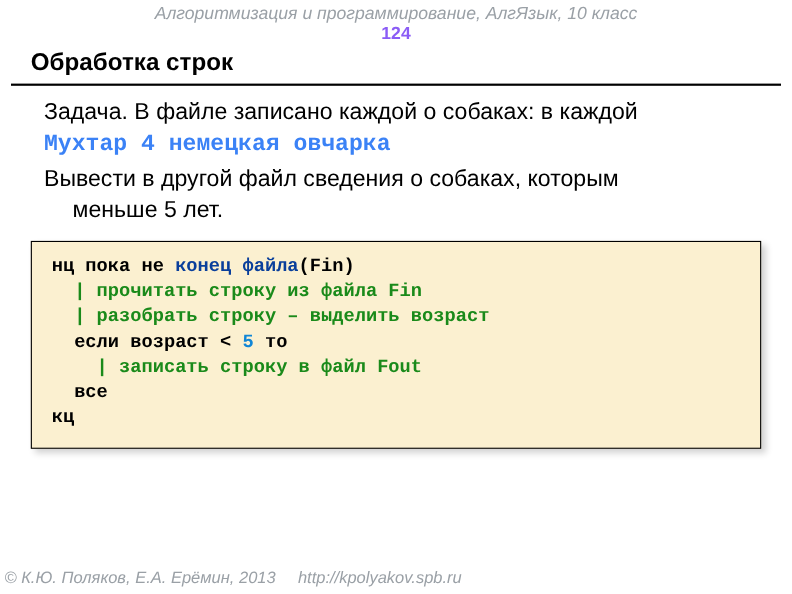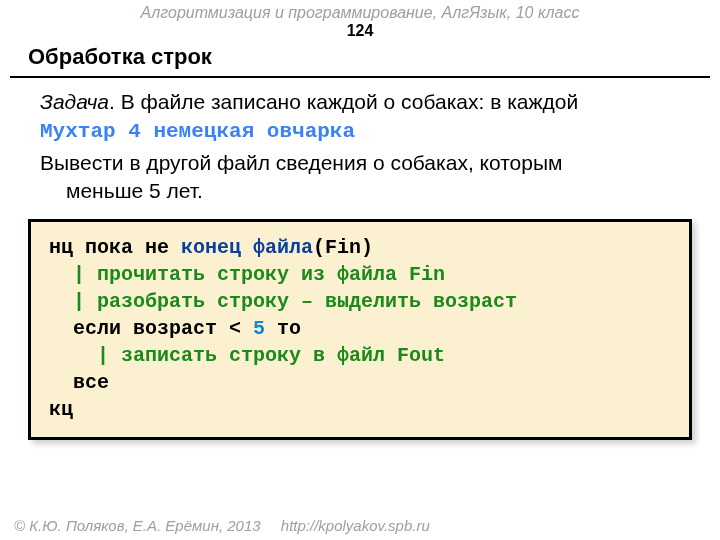--- a/index.html
+++ b/index.html
@@ -15,69 +15,69 @@
     display: flex;
     justify-content: space-between;
     align-items: center;
     padding: 4px 14px 2px 14px;
     font-style: italic;
     color: #9aa0a6;
     font-size: 16px;
   }
   .page-num {
     font-weight: bold;
-    color: #000000;
+    color: #8b5cf6;
     font-style: normal;
   }
   .title {
     font-size: 22px;
     font-weight: bold;
     color: #000;
     padding: 2px 0 6px 18px;
     border-bottom: 2px solid #000;
     margin: 0 10px 10px 10px;
   }
   .content {
     padding: 0 22px 0 40px;
     font-size: 21px;
     line-height: 1.35;
     color: #000;
   }
-  .task-label { font-style: italic; }
+  .task-label { }
   .indent { display: block; padding-left: 26px; text-indent: -26px; }
   .example {
     font-family: "Courier New", monospace;
     font-weight: bold;
     color: #3b82f6;
     font-size: 21px;
     padding-left: 0;
     display: block;
     margin: 2px 0;
   }
   .codebox {
     margin: 14px 28px 0 28px;
     background: #fbf0d0;
-    border: 3px solid #000000;
+    border: 1px solid #000000;
     box-shadow: 4px 4px 6px rgba(0,0,0,0.18);
     padding: 12px 18px 14px 18px;
     font-family: "Courier New", monospace;
     font-weight: bold;
-    font-size: 20px;
+    font-size: 17px;
     line-height: 1.35;
     color: #000;
     white-space: pre;
   }
   .kw { color: #000; }
   .fn { color: #0a3f9b; }
   .cm { color: #1a8a1a; }
   .num { color: #1086d6; }
   .footer {
     position: absolute;
     bottom: 6px;
-    left: 14px;
+    left: 4px;
     font-style: italic;
     color: #9aa0a6;
     font-size: 15px;
   }
   .footer .link { margin-left: 16px; }
 </style>
 </head>
 <body>
 
 <div class="header-bar">

